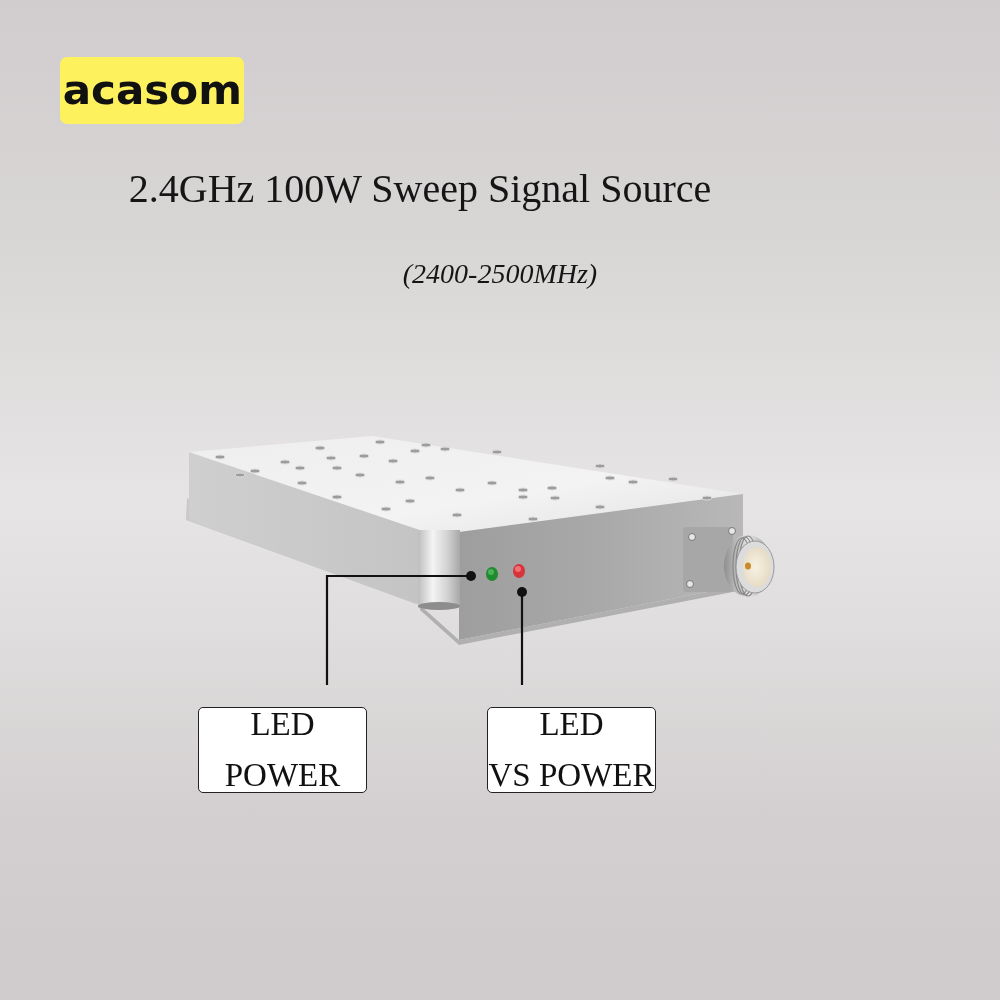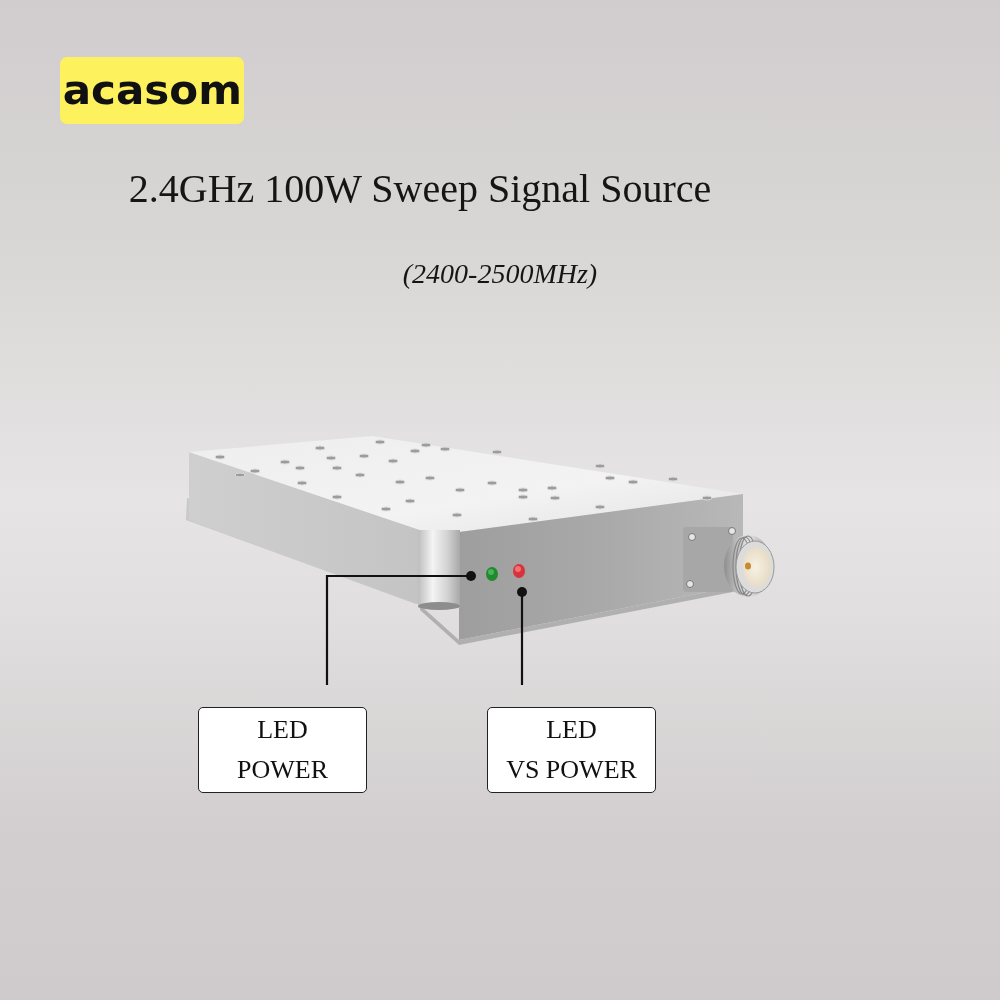--- a/index.html
+++ b/index.html
@@ -25,21 +25,21 @@
   }
   .subtitle {
     position: absolute; left: 0; width: 1000px; top: 258px; text-align: center;
     font-family: "Liberation Serif", "DejaVu Serif", serif;
     font-size: 28px; color: #151515; font-style: italic;
   }
   .device { position: absolute; left: 0; top: 0; width: 1000px; height: 1000px; }
   .callout-box {
     position: absolute; background: #fff; border: 1.5px solid #222; border-radius: 5px;
     display: flex; flex-direction: column; align-items: center; justify-content: center;
-    font-family: "Liberation Serif", "DejaVu Serif", serif; font-size: 26px; color: #111;
+    font-family: "Liberation Serif", "DejaVu Serif", serif; font-size: 33px; color: #111;
     line-height: 1.55;
   }
   .box-power { left: 198px; top: 707px; width: 167px; height: 84px; }
   .box-alarm { left: 487px; top: 707px; width: 167px; height: 84px; }
 </style>
 </head>
 <body>
 
 <div class="logo">
   <span>acasom</span>

